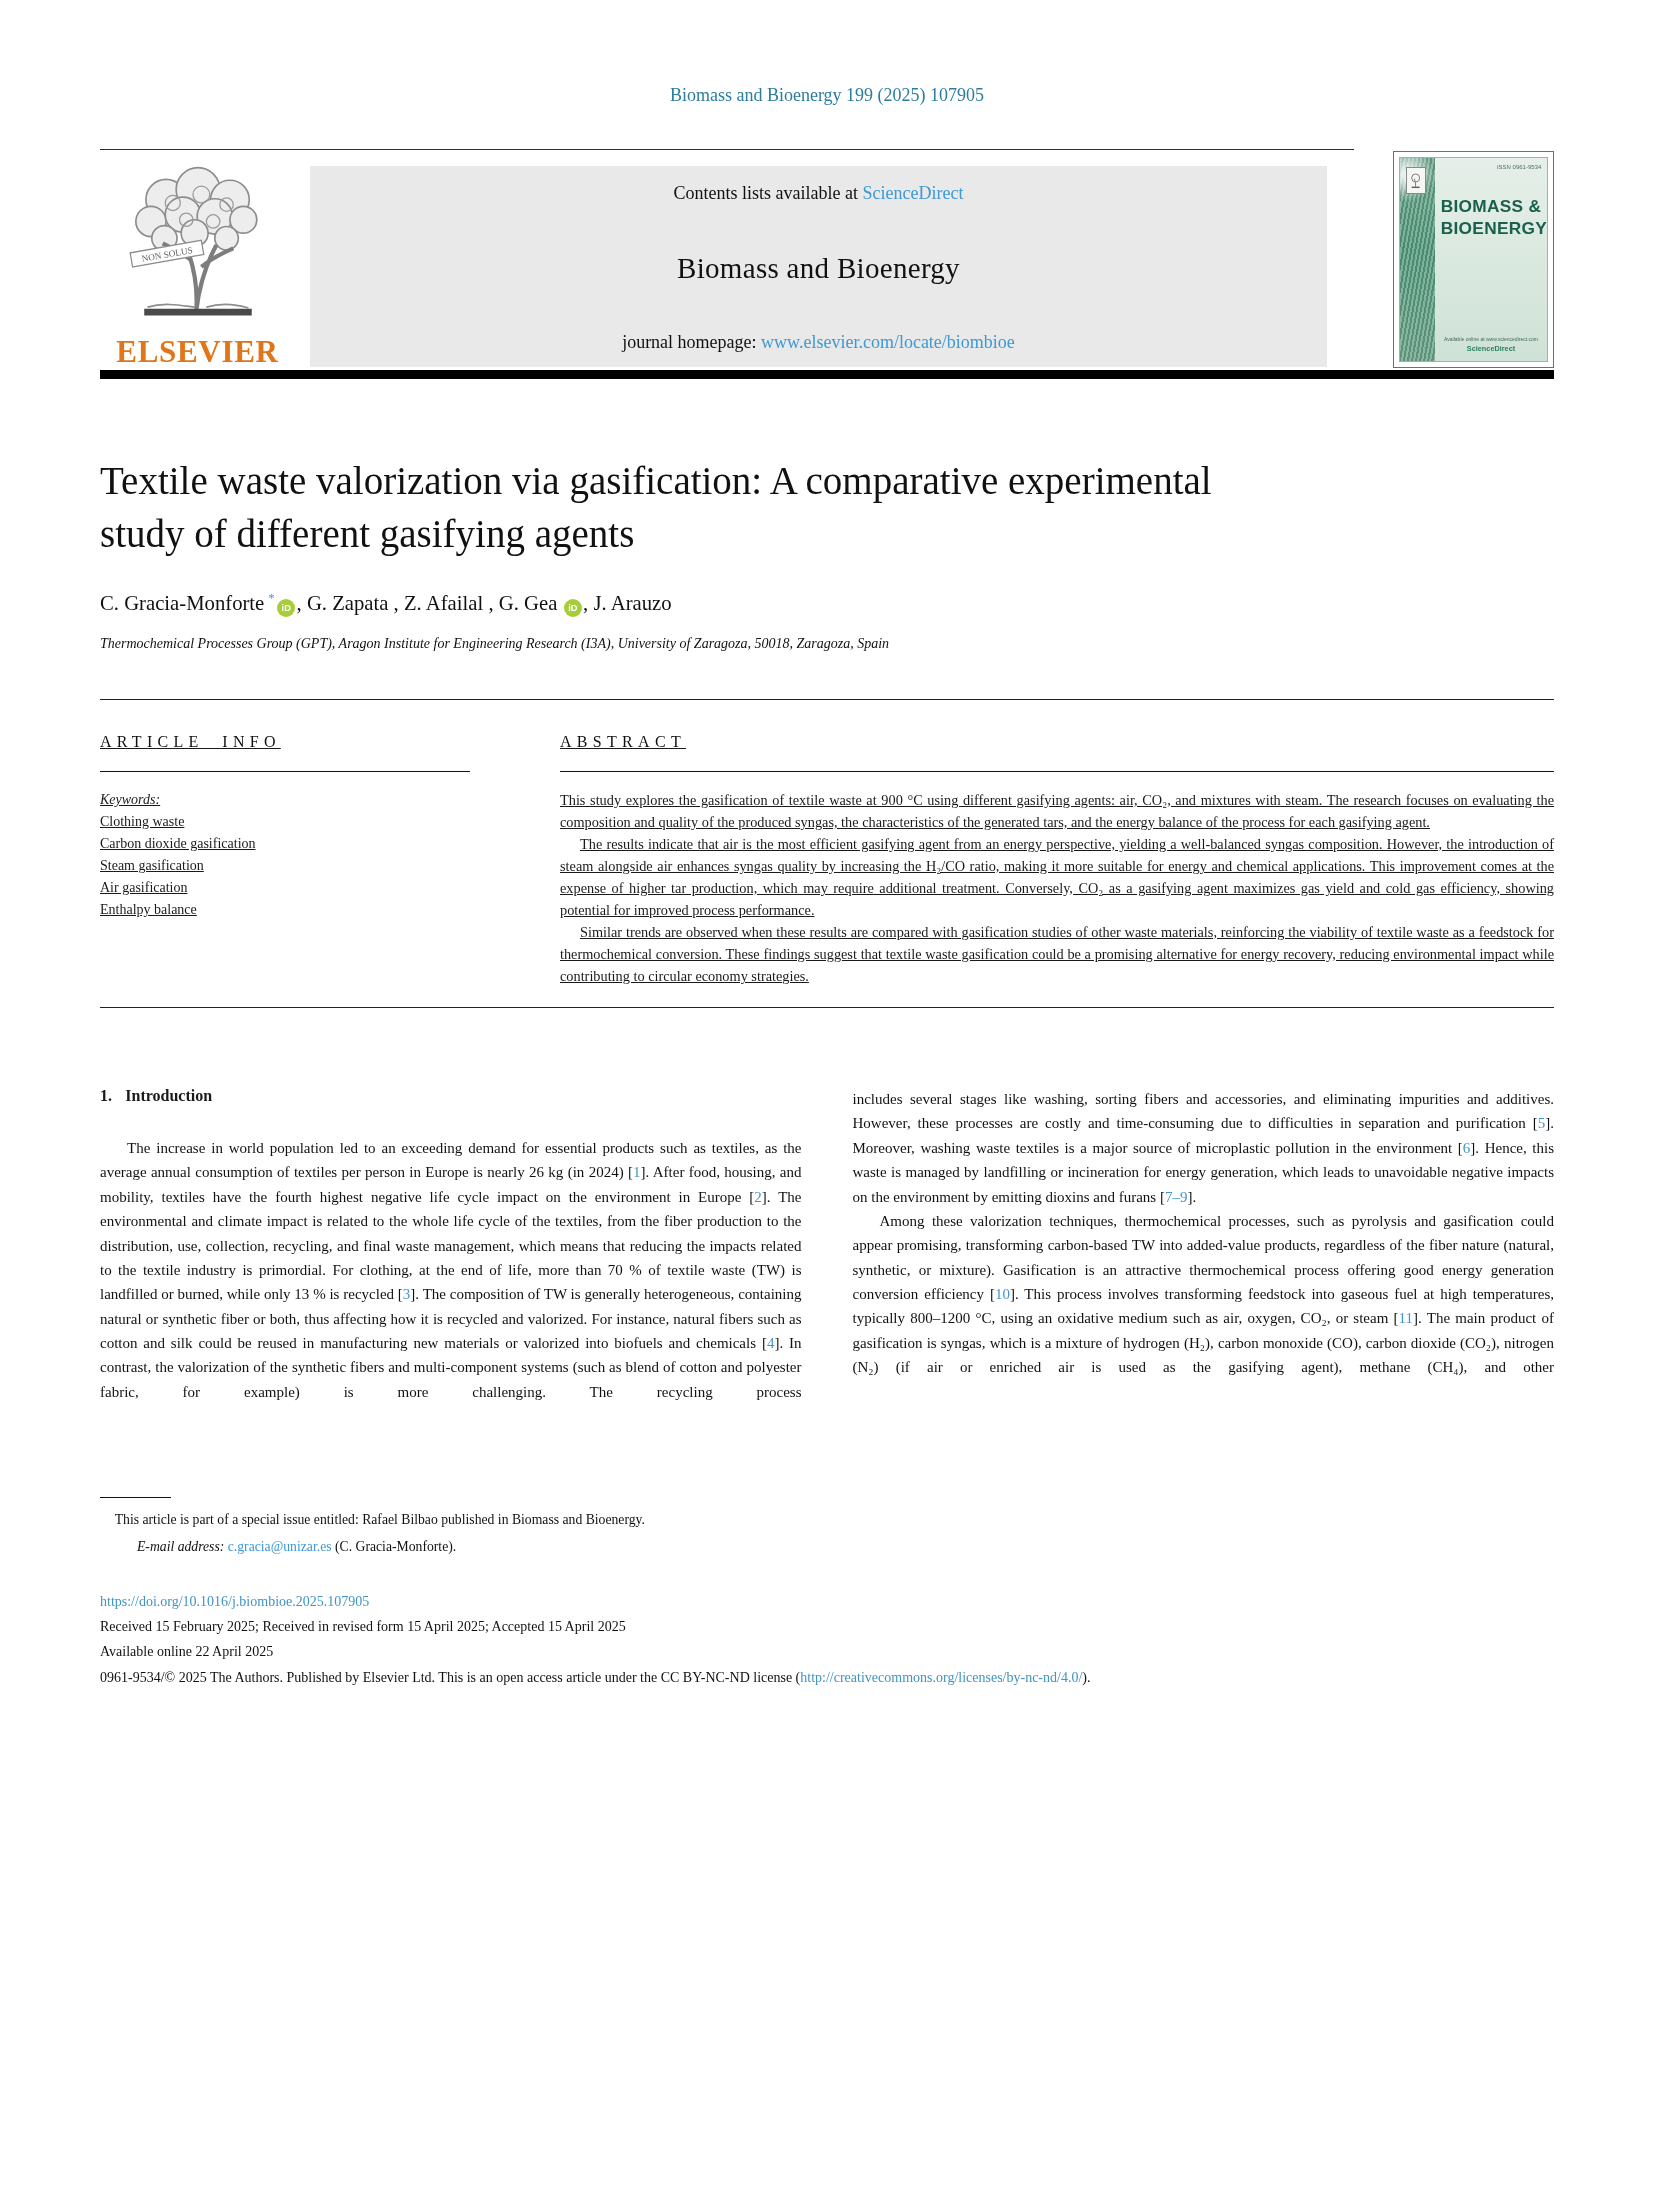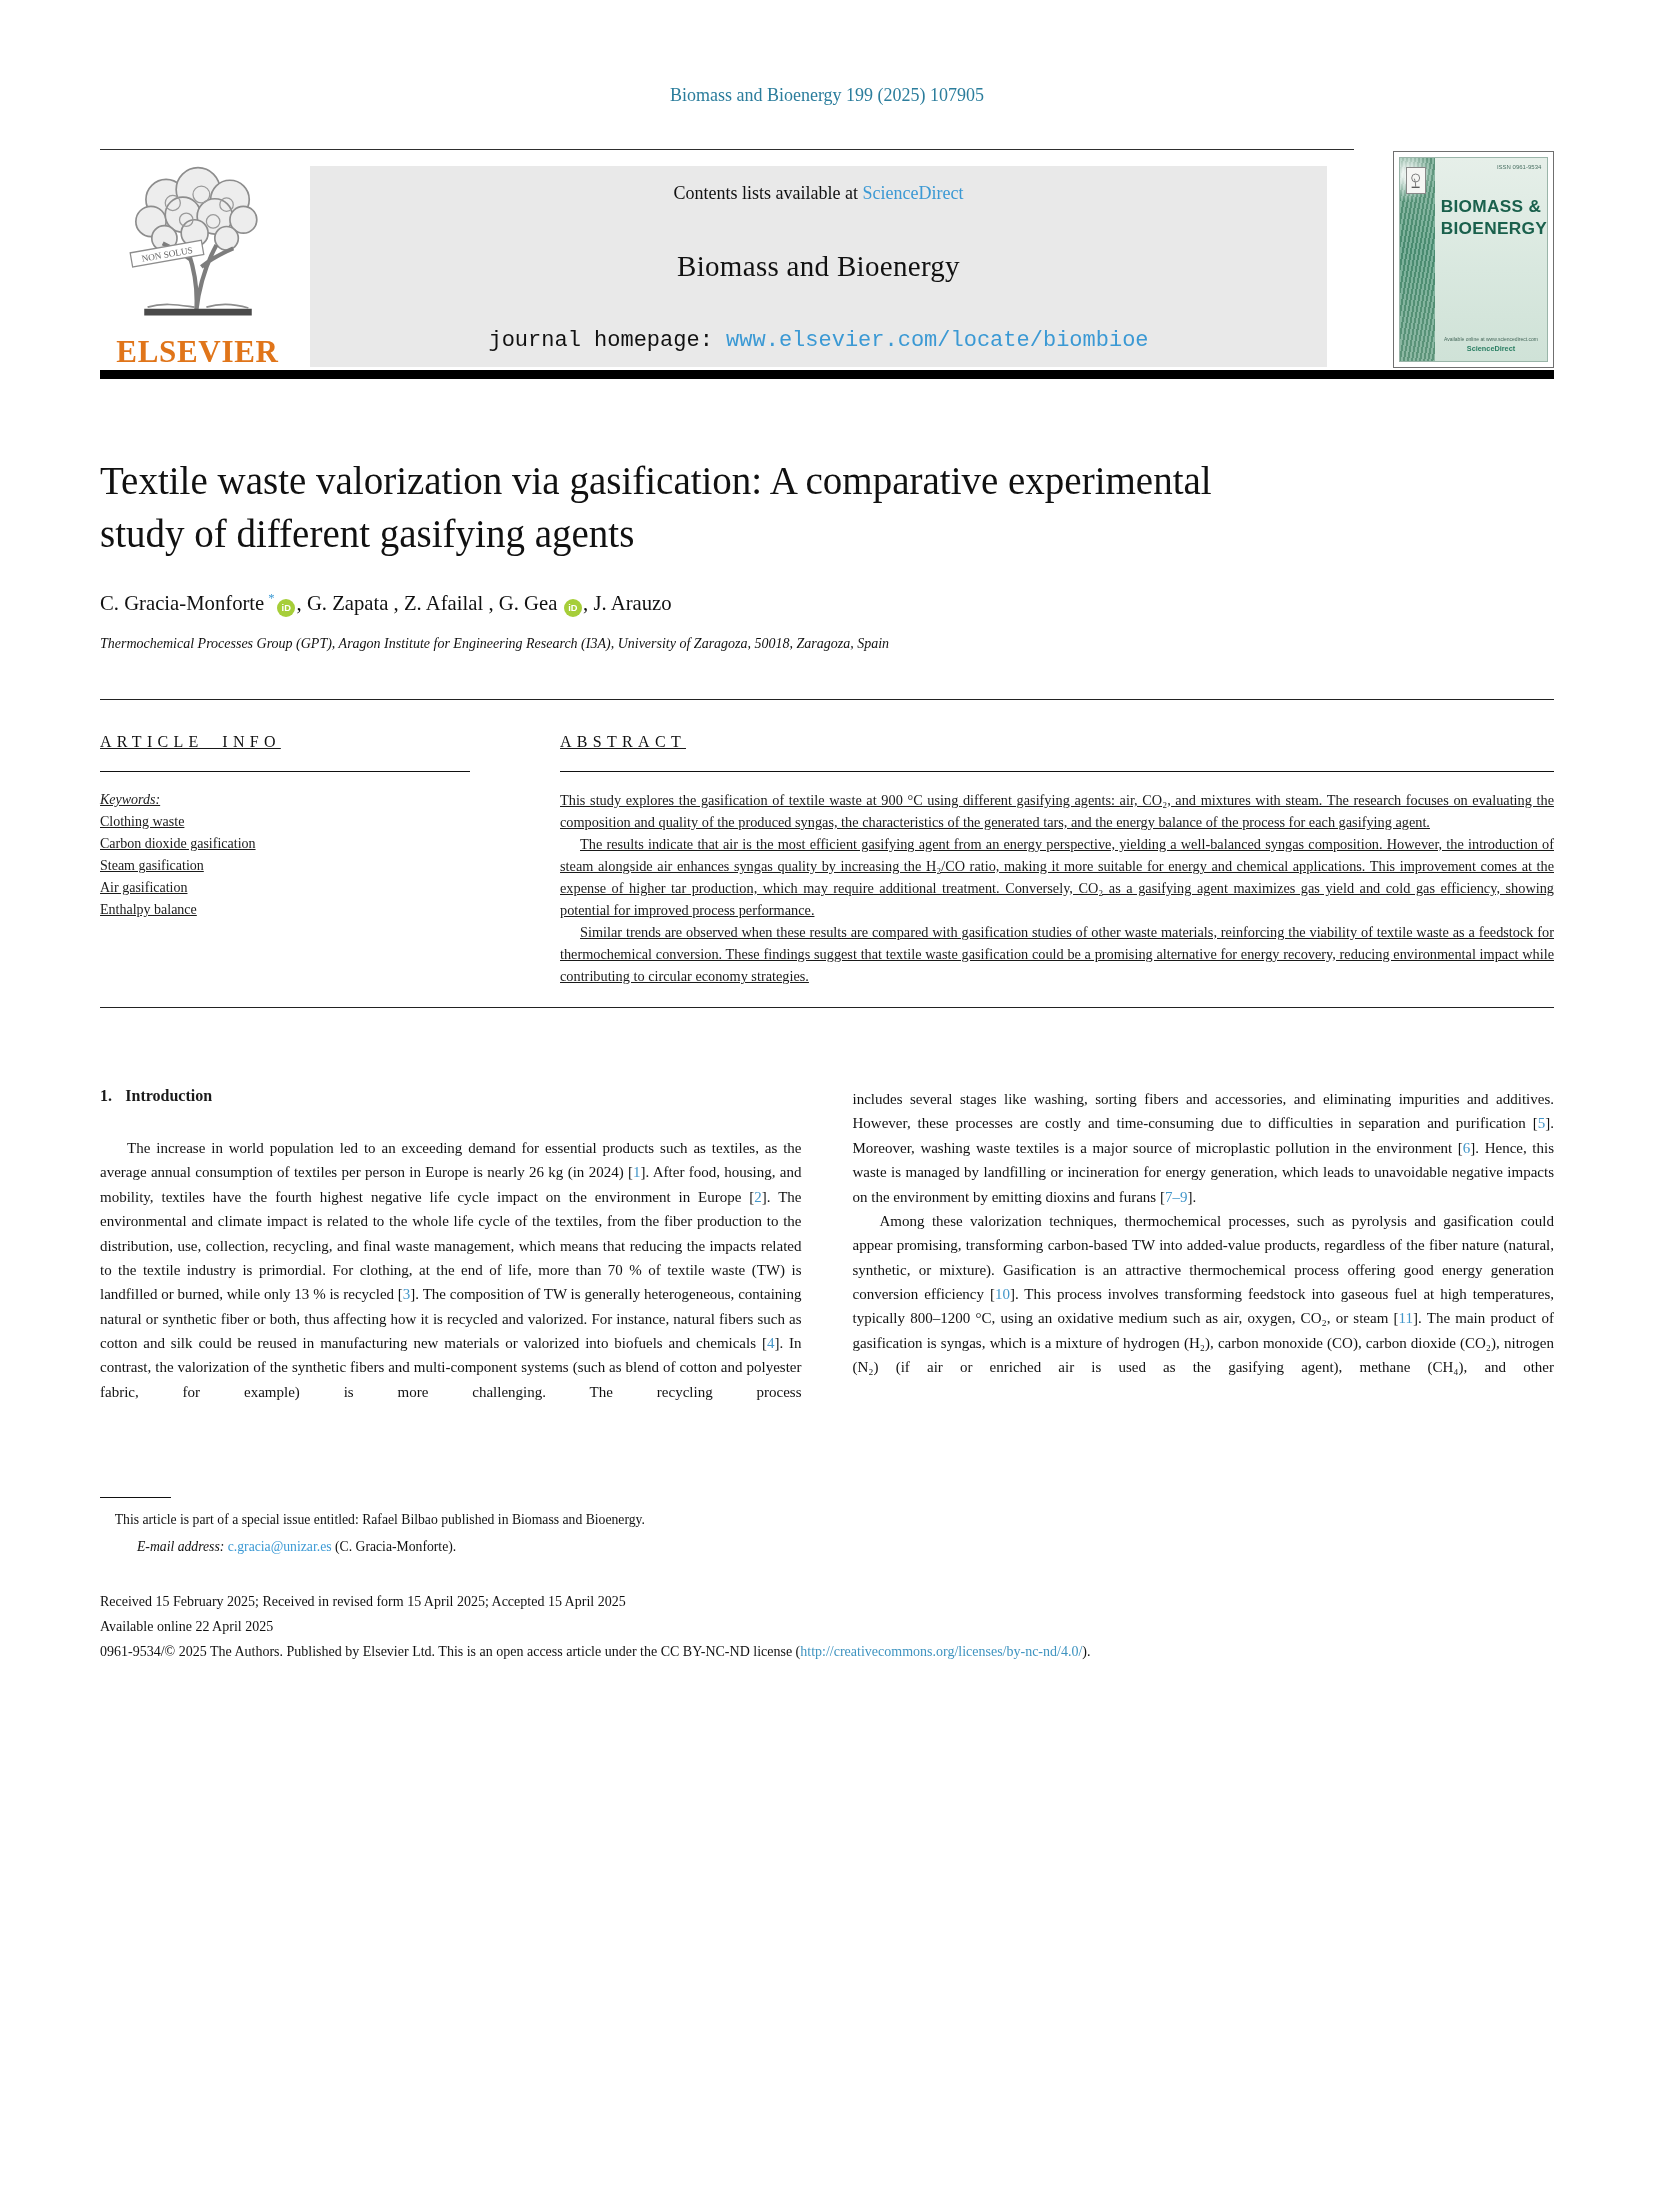--- a/index.html
+++ b/index.html
@@ -37,21 +37,21 @@
     letter-spacing:0.7px; margin-top:0px; font-family:"Liberation Serif",serif;
   }
   .grey-box{
     position:absolute; left:210px; top:16.7px; width:1017px; height:201px;
     background:var(--grey-box);
     display:flex; flex-direction:column; justify-content:space-between; align-items:center;
     padding:17.3px 6.7px 13.3px 6.7px; text-align:center;
   }
   .contents-line{font-size:18px; color:#111;}
   .journal-title-big{font-size:29px; color:#111; letter-spacing:0.3px;}
-  .homepage-line{font-size:22px; color:#111;font-family:Liberation Mono, monospace;}
+  .homepage-line{font-size:18px; color:#111;}
   a.link, .link{color:var(--blue); text-decoration:none; cursor:pointer;}
   
   .cover{
     position:absolute; right:0; top:2px; width:161px; height:217px;
     background:#fff; border:1.3px solid #6f6f6f; padding:4.7px;
   }
   .cover-inner{
     position:relative; width:100%; height:100%;
     background:linear-gradient(180deg,#e6efe9 0%,#d9e8df 55%,#cfe2d7 100%);
     border:0.7px solid #9ab5a9; overflow:hidden;
@@ -267,20 +267,21 @@
   <div class="footnotes">
     <div class="fn-special">This article is part of a special issue entitled: Rafael Bilbao published in Biomass and Bioenergy.</div>
     <div class="fn-email">
       <span class="em-label">E-mail address:</span>
       <span class="link">c.gracia@unizar.es</span>
       <span>(C. Gracia-Monforte).</span>
     </div>
   </div>
 
   <div class="pubinfo">
+    <div><span class="doi-link">https://doi.org/10.1016/j.biombioe.2025.107905</span></div>
     <div>Received 15 February 2025; Received in revised form 15 April 2025; Accepted 15 April 2025</div>
     <div>Available online 22 April 2025</div>
     <div class="license-line">
       <span>0961-9534/© 2025 The Authors. Published by Elsevier Ltd. This is an open access article under the CC BY-NC-ND license (</span><span class="license-link">http://creativecommons.org/licenses/by-nc-nd/4.0/</span><span>).</span>
     </div>
   </div>
 
 </div>
 
 

